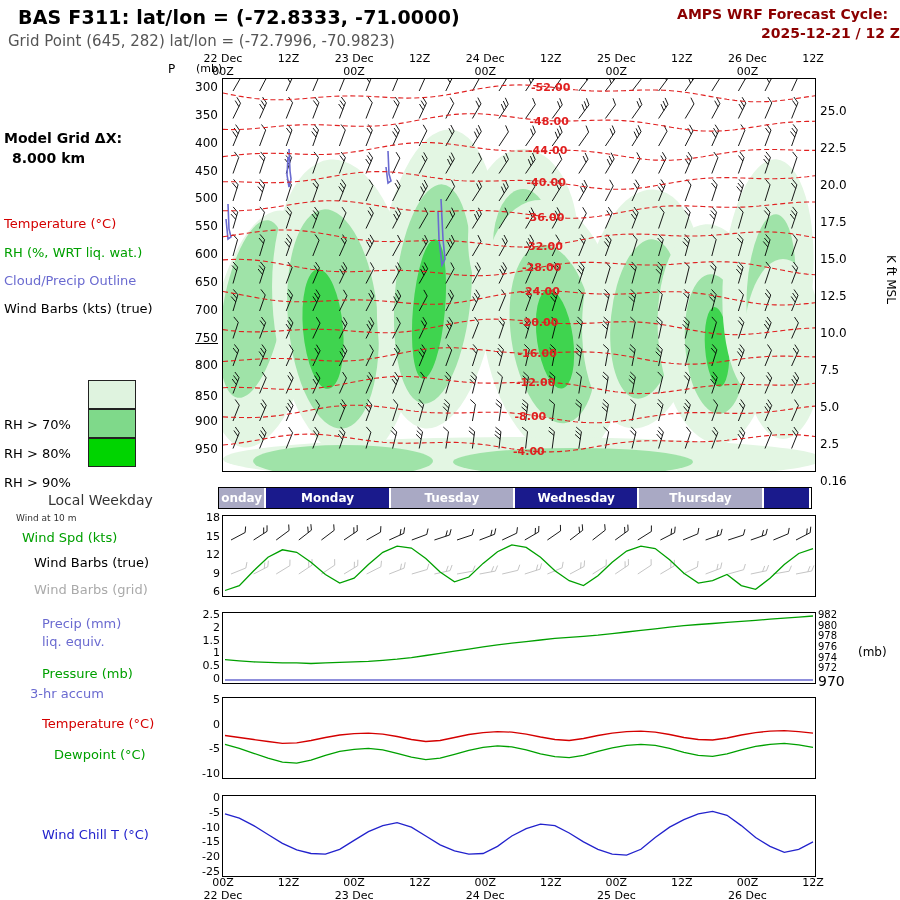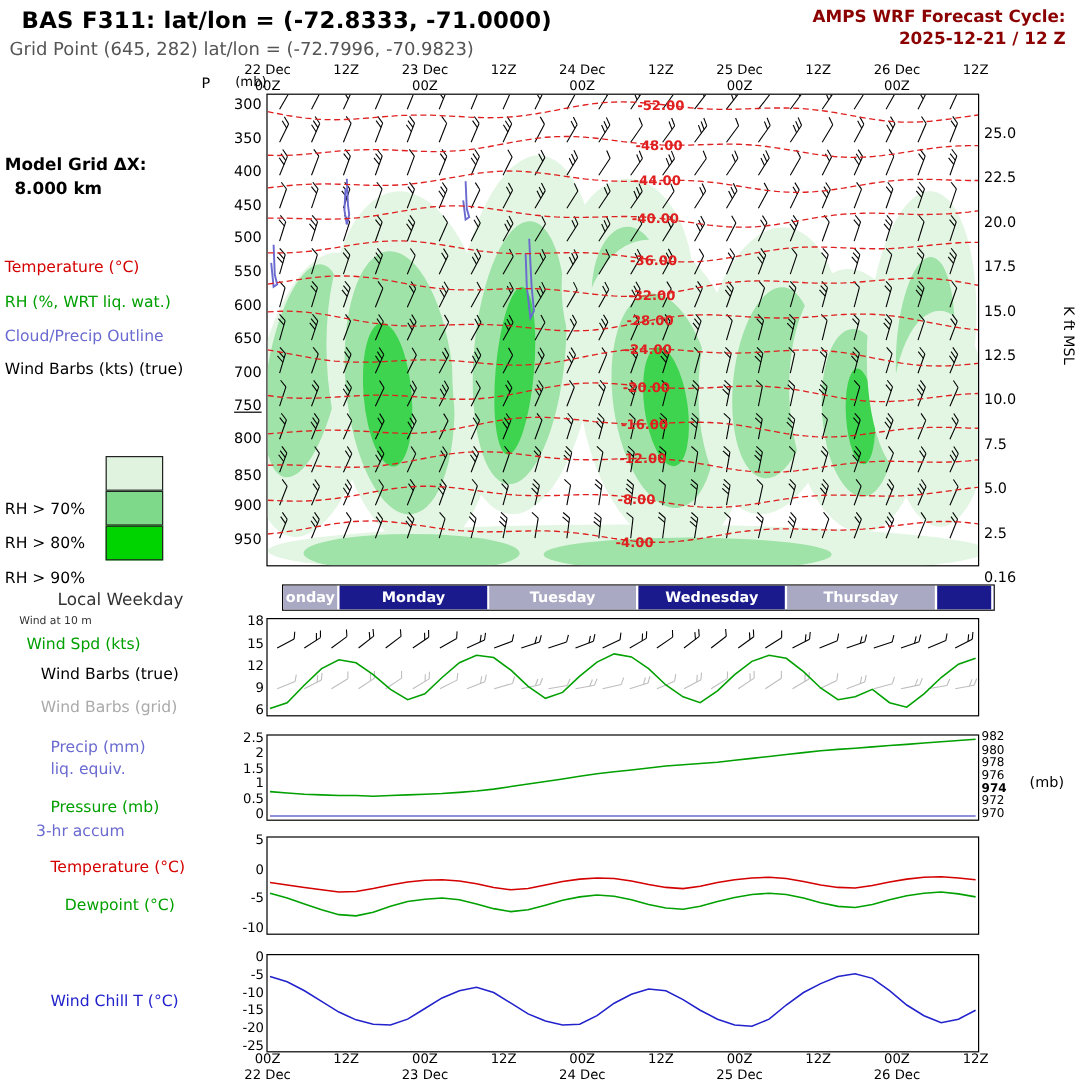--- a/index.html
+++ b/index.html
@@ -5,21 +5,21 @@
   html,body{margin:0;padding:0;}
   body{
     width:900px;height:900px;position:relative;background:#ffffff;
     font-family:"DejaVu Sans","Liberation Sans",sans-serif;
     font-size:12px;color:#000;overflow:hidden;
   }
   .abs{position:absolute;}
   #title-main{left:18px;top:6px;font-size:19px;font-weight:bold;letter-spacing:.2px;}
   #title-sub{left:8px;top:32px;font-size:15px;color:#555;text-align:center;}
   #cycle-line1{right:12px;top:6px;font-size:14px;font-weight:bold;color:#8B0000;text-align:right;width:330px;}
-  #cycle-line2{right:12px;top:25px;font-size:14px;font-weight:bold;color:#8B0000;text-align:right;width:330px;}
+  #cycle-line2{right:0;top:25px;font-size:14px;font-weight:bold;color:#8B0000;text-align:right;width:330px;}
 
   #model-grid{left:4px;top:128px;font-size:14px;font-weight:bold;line-height:20px;}
   .legend-l{left:4px;font-size:13px;}
   #lg-temp{top:216px;color:#d40000;}
   #lg-rh{top:245px;color:#00a000;}
   #lg-cloud{top:273px;color:#6a6ad0;}
   #lg-wind{top:301px;color:#000;}
 
   .rhkey{left:4px;font-size:13px;margin-top:32px;}
   #rh70{top:385px;} #rh80{top:414px;} #rh90{top:443px;}
@@ -36,21 +36,21 @@
   #yaxis-left{position:absolute;left:178px;top:78px;width:40px;height:392px;}
   #yaxis-right{position:absolute;left:820px;top:78px;width:46px;height:392px;}
   .yr{position:absolute;left:0;font-size:12px;}
   #kft-label{left:884px;top:255px;font-size:12px;writing-mode:vertical-rl;}
   #xtop{position:absolute;left:222px;top:52px;width:592px;height:26px;}
   .xt{position:absolute;text-align:center;font-size:11px;width:56px;}
   .xt .d{display:block;}
   .xt .h{display:block;}
 
   
-  #weekday-bar{left:235px;top:487px;width:592px;height:20px;border:1px solid #000;overflow:hidden;}
+  #weekday-bar{left:218px;top:487px;width:592px;height:20px;border:1px solid #000;overflow:hidden;}
   .wdseg{position:absolute;top:0;height:20px;box-sizing:border-box;
     font-size:12px;font-weight:bold;color:#fff;text-align:center;line-height:20px;}
   #local-weekday{left:48px;top:492px;font-size:14px;color:#333;}
   #wind10{left:16px;top:513px;font-size:9px;color:#333;}
 
   
   .subpanel{position:absolute;left:222px;width:592px;border:1px solid #000;background:#fff;overflow:hidden;}
   #panel-wind{top:515px;height:80px;}
   #panel-precip{top:612px;height:70px;}
   #panel-temp{top:697px;height:80px;}
@@ -1344,23 +1344,23 @@
 </div>
 <div class="abs ylabels" id="yl-precip" style="left:186px;top:612px;height:70px;">
     <div class="yl" style="position: absolute; right: 0px; top: 60px;">0</div>
     <div class="yl" style="position: absolute; right: 0px; top: 47.2px;">0.5</div>
     <div class="yl" style="position: absolute; right: 0px; top: 34.4px;">1</div>
     <div class="yl" style="position: absolute; right: 0px; top: 21.6px;">1.5</div>
     <div class="yl" style="position: absolute; right: 0px; top: 8.8px;">2</div>
     <div class="yl" style="position: absolute; right: 0px; top: -4px;">2.5</div>
   </div>
 <div class="abs" id="yl-precip2" style="left:818px;top:612px;width:40px;height:70px;">
-    <div style="position: absolute; left: 0px; font-size: 10px; top: 61px;">970</div>
+    <div style="position: absolute; left: 0px; font-size: 14px; top: 61px;">970</div>
     <div style="position: absolute; left: 0px; font-size: 10px; top: 50.3333px;">972</div>
-    <div style="position: absolute; left: 0px; font-size: 10px; top: 39.6667px; font-weight: bold;">974</div>
+    <div style="position: absolute; left: 0px; font-size: 10px; top: 39.6667px;">974</div>
     <div style="position: absolute; left: 0px; font-size: 10px; top: 29px;">976</div>
     <div style="position: absolute; left: 0px; font-size: 10px; top: 18.3333px;">978</div>
     <div style="position: absolute; left: 0px; font-size: 10px; top: 7.66667px;">980</div>
     <div style="position: absolute; left: 0px; font-size: 10px; top: -3px;">982</div>
   </div>
 <div class="abs" id="mb-units">(mb)</div>
 
 <div class="abs lblgrp" id="lbl-temp">Temperature (°C)</div>
 <div class="abs lblgrp" id="lbl-dew">Dewpoint (°C)</div>
 <div class="subpanel" id="panel-temp">

